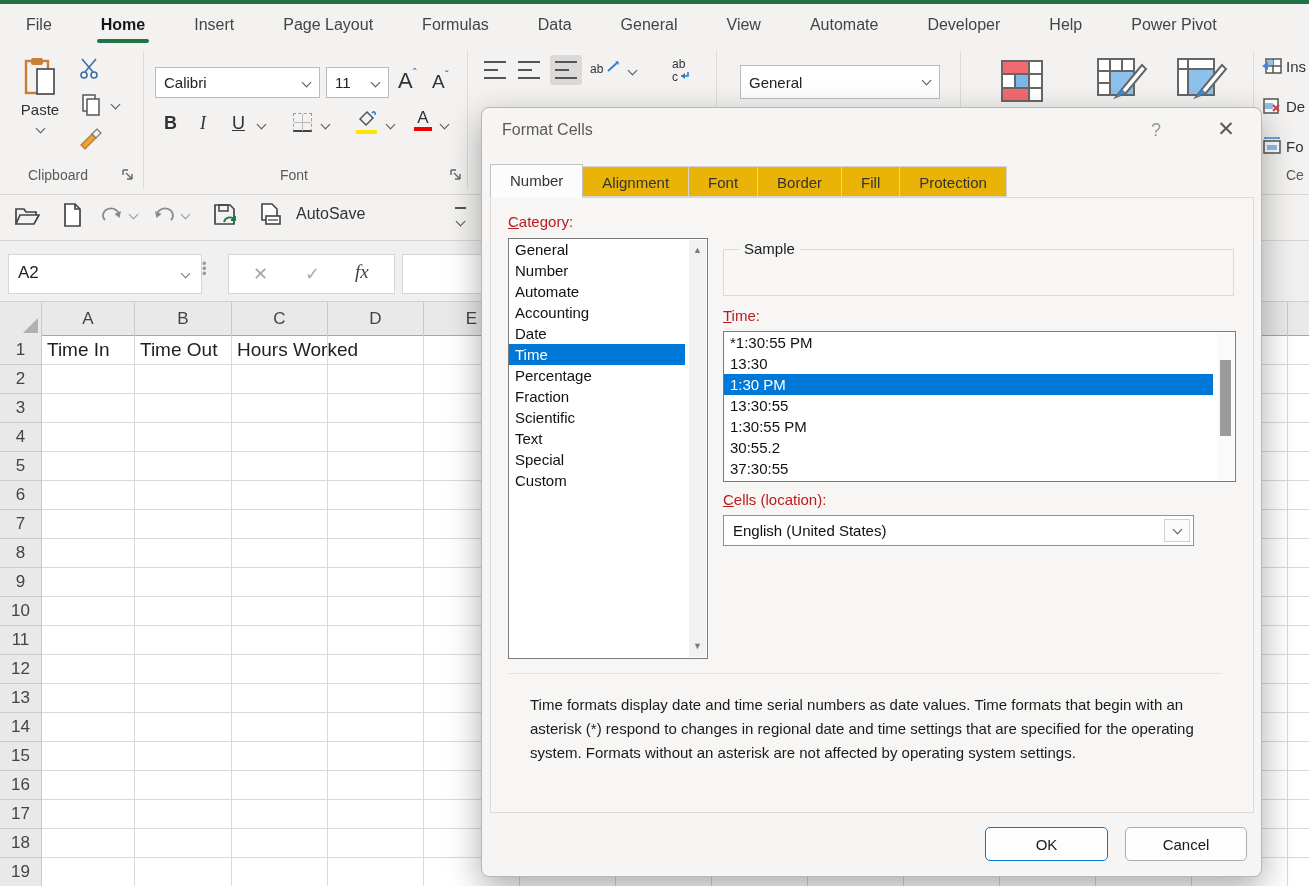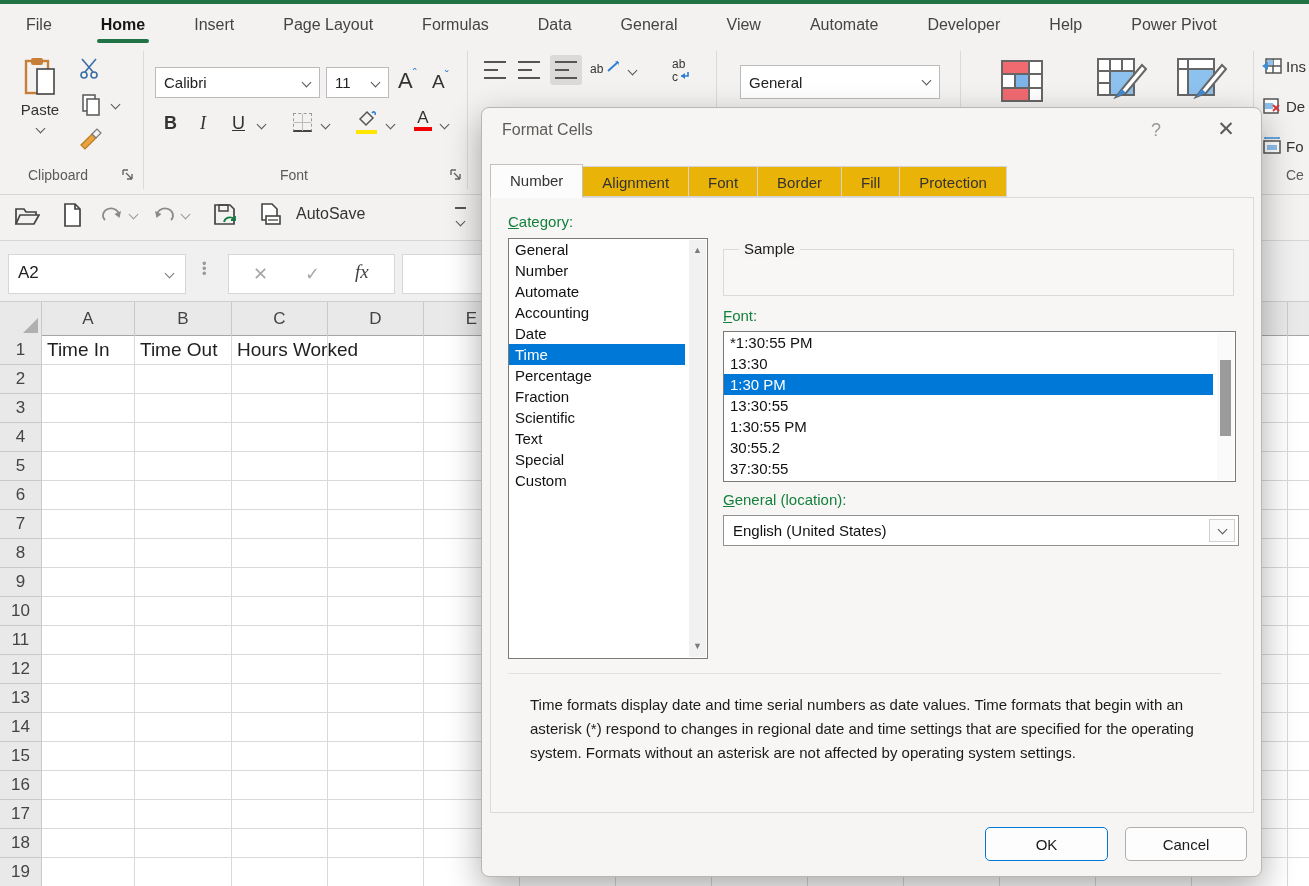--- a/index.html
+++ b/index.html
@@ -68,35 +68,35 @@
   #dlg-title { position:absolute; left:20px; top:13px; font-size:16px; color:#5d5b58; }
   #dlg-help { position:absolute; left:662px; top:12px; font-size:18px; color:#979797; width:24px; text-align:center; }
   #dlg-close { position:absolute; left:730px; top:9px; font-size:21px; color:#5d5b58; width:28px; text-align:center; }
   #dlg-tabs { position:absolute; left:8px; top:58px; display:flex; }
   .dtab { height:31px; line-height:31px; padding:0 19px; font-size:15px; color:#333;
     background:#eab308; border:1px solid #d6d4d2; margin-right:-1px; }
   .dtab.active { background:#fcfcfc; border-color:#c3c1bf; border-bottom:1px solid #fcfcfc;
     height:34px; margin-top:-2px; position:relative; z-index:3; }
   #dlg-frame { position:absolute; left:8px; top:89px; width:764px; height:616px;
     border:1px solid #dcdad8; background:#f7f6f5; }
-  .dlabel { position:absolute; font-size:15px; color:#15803d;text-align:right; }
+  .dlabel { position:absolute; font-size:15px; color:#b91c1c;text-align:right; }
   .dlabel::first-letter { text-decoration:underline; }
   .listbox { position:absolute; background:#fff; border:1px solid #7a7a7a; overflow:hidden; }
   .lb-item { height:21px; line-height:21px; padding-left:6px; font-size:15px; color:#111; }
   .lb-item.selected { background:#0078D7; color:#fff; }
   .sb { position:absolute; top:1px; right:1px; bottom:1px; width:17px; background:#f1f1f1; }
   .sb .up, .sb .dn { position:absolute; left:0; width:17px; height:17px; font-size:9px;
     color:#7a7a7a; text-align:center; line-height:17px; }
   .sb .up { top:2px; } .sb .dn { bottom:2px; }
   #type-thumb { position:absolute; left:3px; top:27px; width:11px; height:76px; background:#9b9b9b; }
   #sample-box { position:absolute; left:241px; top:141px; width:511px; height:47px;
     border:1px solid #dcdad8; background:#f8f7f6; }
   #sample-label { position:absolute; left:257px; top:132px; font-size:15px; color:#1b1b1b;
     background:#f6f5f4; padding:0 5px; }
-  #locale-select { position:absolute; left:241px; top:407px; width:516px; height:31px;
+  #locale-select { position:absolute; left:241px; top:407px; width:471px; height:31px;
     background:#fff; border:1px solid #919191; font-size:15px; color:#111;
     line-height:29px; padding-left:9px; }
   #locale-chev { position:absolute; right:3px; top:3px; width:26px; height:23px;
     border:1px solid #d3d1cf; background:#fbfbfb; display:flex; align-items:center; justify-content:center; }
   #locale-chev .chev { border-color:#555; margin-top:-3px; }
   #dlg-divider { position:absolute; left:26px; top:565px; width:713px; height:1px; background:#e3e1df; }
   #dlg-desc { position:absolute; left:26px; top:585px; width:706px; font-size:15px;
     line-height:24px; color:#1b1b1b;margin-left:22px; }
   .dlg-btn { position:absolute; top:719px; width:123px; height:34px; background:#fdfdfd;
     border-radius:5px; font-size:15px; color:#1b1b1b; display:flex; align-items:center;
@@ -348,21 +348,21 @@
     <span>On</span>
     <div id="autosave-knob"></div>
   </div>
   <div class="icon" style="left:455px;top:12px;text-align:center;">
     <div style="width:11px;height:2px;background:#555;margin:0 auto 2px;"></div>
     <span class="chev" style="border-color:#555;"></span>
   </div>
 </div>
 
 <div id="formularow" class="abs">
-  <div class="fbox" style="left:8px;width:178px;">
+  <div class="fbox" style="left:8px;width:194px;">
     <span style="position:absolute;left:9px;top:8px;font-size:17px;color:#222;">A2</span>
     <span class="chev" style="position:absolute;right:12px;top:15px;border-color:#777;"></span>
   </div>
   <div class="icon" style="left:202px;top:20px;color:#9a9a9a;font-size:13px;line-height:5px;">•<br>•<br>•</div>
   <div class="fbox" style="left:228px;width:167px;">
     <span style="position:absolute;left:24px;top:8px;font-size:18px;color:#a8a8a8;">✕</span>
     <span style="position:absolute;left:76px;top:8px;font-size:18px;color:#a8a8a8;">✓</span>
     <span style="position:absolute;left:126px;top:6px;font-size:19px;color:#3f3f3f;font-style:italic;font-family:'Liberation Serif',serif;">fx</span>
   </div>
   <div class="fbox" style="left:402px;width:100px;"></div>
@@ -746,35 +746,35 @@
     <div class="lb-item">Custom</div>
     <div class="sb">
       <div class="up">▲</div>
       <div class="dn">▼</div>
     </div>
   </div>
 
   <div id="sample-box"></div>
   <div id="sample-label">Sample</div>
 
-  <div class="dlabel" style="left:241px;top:199px;">Font:</div>
+  <div class="dlabel" style="left:241px;top:199px;">Time:</div>
   <div class="listbox" style="left:241px;top:223px;width:513px;height:151px;">
     <div class="lb-item">*1:30:55 PM</div>
     <div class="lb-item">13:30</div>
     <div class="lb-item selected" style="width:489px;">1:30 PM</div>
     <div class="lb-item">13:30:55</div>
     <div class="lb-item">1:30:55 PM</div>
     <div class="lb-item">30:55.2</div>
     <div class="lb-item">37:30:55</div>
     <div class="sb" style="background:#fafafa;">
       <div id="type-thumb"></div>
     </div>
   </div>
 
-  <div class="dlabel" style="left:241px;top:383px;">General (location):</div>
+  <div class="dlabel" style="left:241px;top:383px;">Cells (location):</div>
   <div id="locale-select">
     <span>English (United States)</span>
     <div id="locale-chev">
       <span class="chev"></span>
     </div>
   </div>
 
   <div id="dlg-divider"></div>
   <div id="dlg-desc">Time formats display date and time serial numbers as date values.  Time formats that begin with an asterisk (*) respond to changes in regional date and time settings that are specified for the operating system. Formats without an asterisk are not affected by operating system settings.</div>
 

